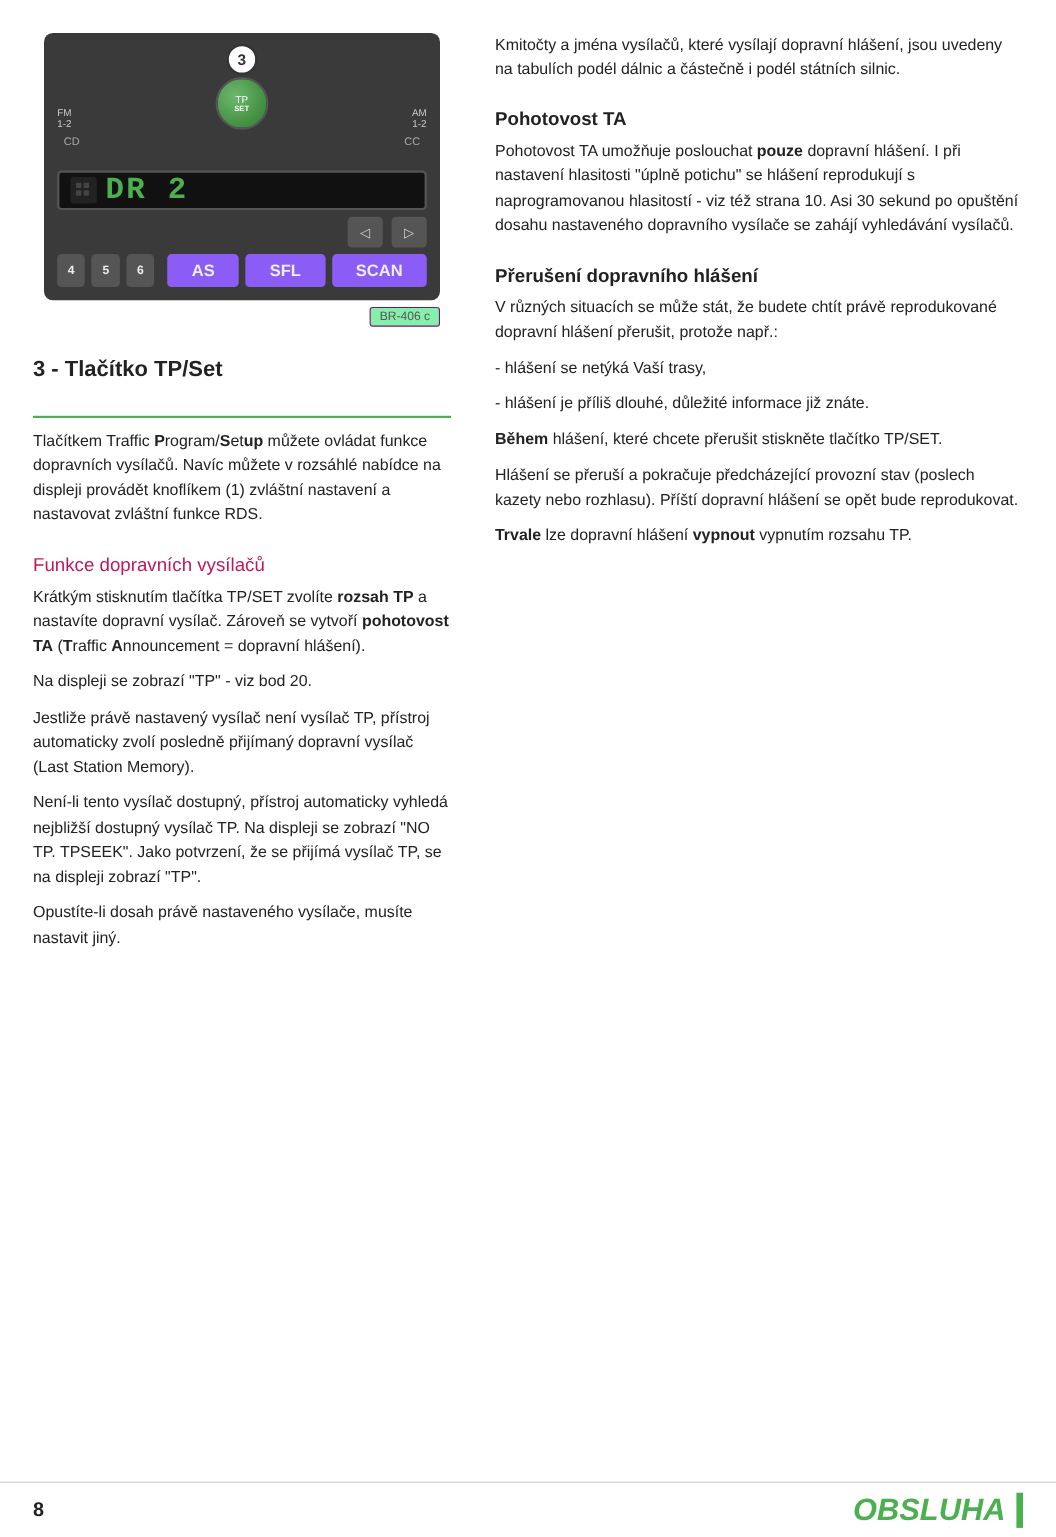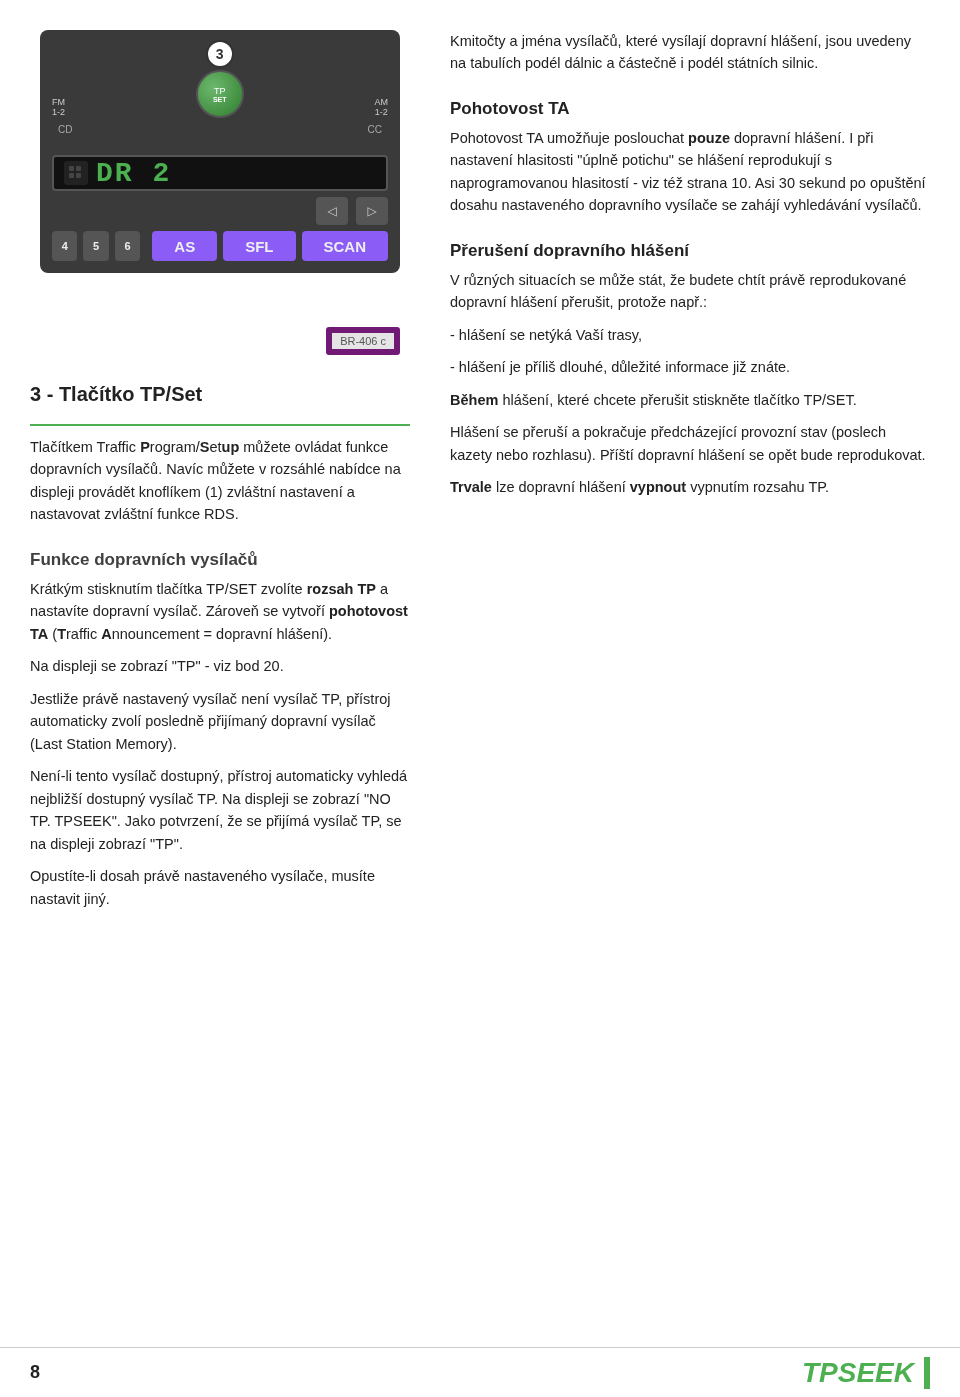--- a/index.html
+++ b/index.html
@@ -210,40 +210,39 @@
       justify-content: center;
       color: #eee;
       font-size: 15px;
       font-weight: bold;
       padding: 0 22px;
     }
 
     .br-label {
       font-size: 11px;
       color: #555;
-      background: #e5e5e5;
-      border: 6px solid #701a75;
+      background: #86efac;
+      border: 1px solid #701a75;
       padding: 2px 8px;
       border-radius: 3px;
-      margin-top: 48px;
     }
 
     
     .section-title {
       font-size: 20px;
       font-weight: bold;
       color: #222;
-      margin-bottom: 12px;
+      margin-bottom: 24px;
       margin-top: 10px;
     }
 
     .section-subtitle {
       font-size: 17px;
-      font-weight: bold;
-      color: #404040;
+      font-weight: normal;
+      color: #be185d;
       margin-bottom: 8px;
       margin-top: 14px;
     }
 
     .section-subtitle-black {
       font-size: 17px;
       font-weight: bold;
       color: #222;
       margin-bottom: 8px;
       margin-top: 14px;
@@ -414,14 +413,14 @@
 
     <p class="body-text">
       <b>Trvale</b> lze dopravní hlášení <b>vypnout</b> vypnutím rozsahu TP.
     </p>
 
   </div>
 </div>
 
 <div class="page-footer">
   <div class="page-number">8</div>
-  <div class="obsluha-label green-border-right">TPSEEK</div>
+  <div class="obsluha-label green-border-right">OBSLUHA</div>
 </div>
 
 </body></html>

